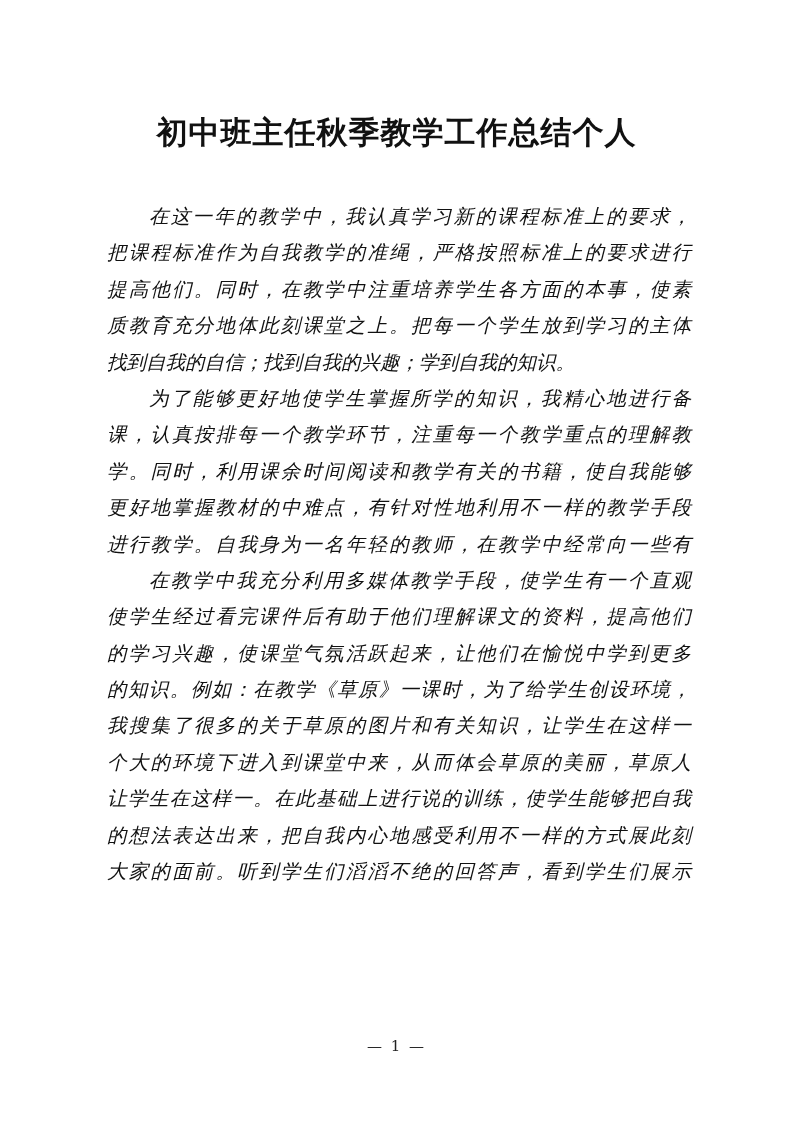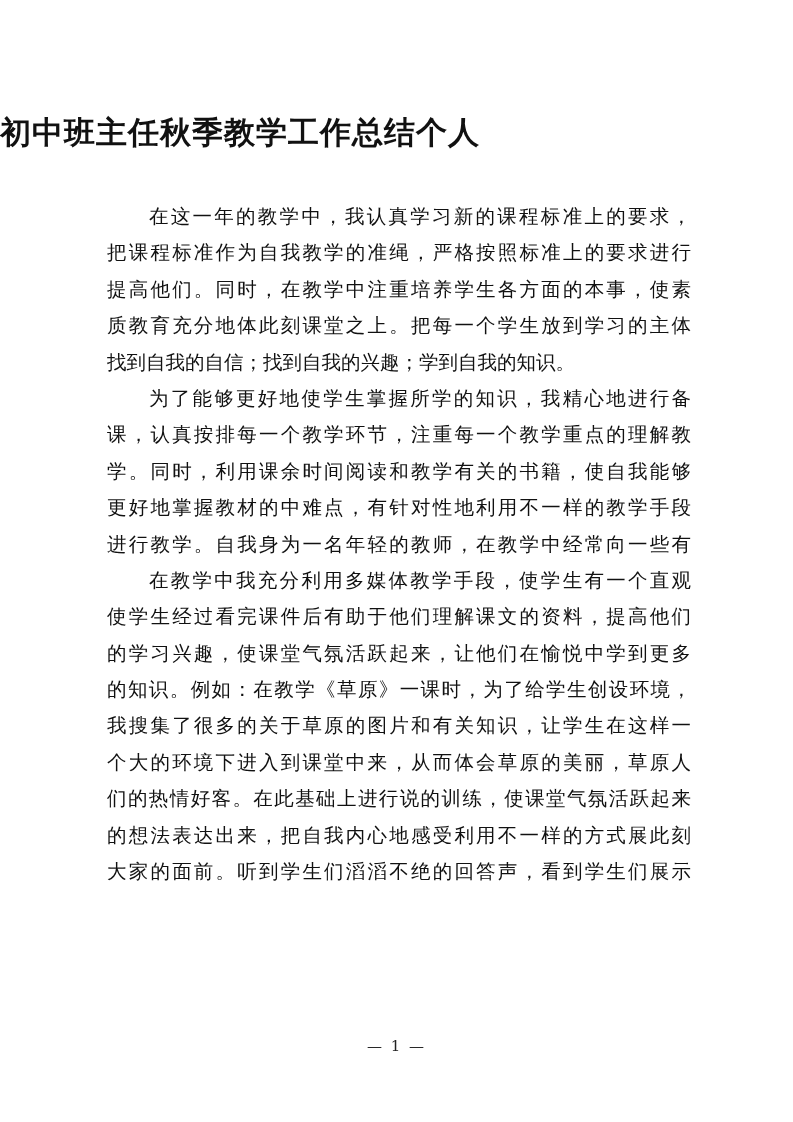--- a/index.html
+++ b/index.html
@@ -1,22 +1,22 @@
 <!DOCTYPE html>
 <html><head>
 <meta charset="utf-8">
 <style>
   html, body { margin: 0; padding: 0; background: #ffffff; }
   body { width: 793px; height: 1122px; position: relative; overflow: hidden;
          font-family: "DejaVu Serif", "Liberation Serif", serif; color: #111; }
   .page { position: absolute; left: 0; top: 0; width: 793px; height: 1122px; background: #fff; }
-  .title { position: absolute; left: 0; top: 112px; width: 793px; text-align: left;
+  .title { position: absolute; left: 0; top: 112px; width: 793px; text-align: center;
            font-family: "DejaVu Sans", "Liberation Sans", sans-serif; font-weight: bold;
            font-size: 31px; letter-spacing: 1px; color: #111; line-height: 40px; }
-  .body { position: absolute; left: 107px; top: 199px; width: 584px; }
+  .body { position: absolute; left: 107px; top: 199px; width: 584px; font-style: italic; }
   .line { display: block; height: 36.4px; line-height: 36.4px; font-size: 19.5px;
           text-align: justify; text-align-last: justify; white-space: nowrap; overflow: visible; }
   .line.last { text-align-last: left; }
   .line.indent { padding-left: 42px; }
   .footer { position: absolute; left: 0; top: 1037px; width: 793px; text-align: center;
             font-size: 15px; color: #222; letter-spacing: 2px; }
 </style>
 </head>
 <body>
 
@@ -38,20 +38,20 @@
       <span class="line">更好地掌握教材的中难点，有针对性地利用不一样的教学手段</span>
       <span class="line">进行教学。自我身为一名年轻的教师，在教学中经常向一些有</span>
     </div>
     <div>
       <span class="line indent">在教学中我充分利用多媒体教学手段，使学生有一个直观</span>
       <span class="line">使学生经过看完课件后有助于他们理解课文的资料，提高他们</span>
       <span class="line">的学习兴趣，使课堂气氛活跃起来，让他们在愉悦中学到更多</span>
       <span class="line">的知识。例如：在教学《草原》一课时，为了给学生创设环境，</span>
       <span class="line">我搜集了很多的关于草原的图片和有关知识，让学生在这样一</span>
       <span class="line">个大的环境下进入到课堂中来，从而体会草原的美丽，草原人</span>
-      <span class="line">们的热情好客。在此基础上进行说的训练，使课堂气氛活跃起来</span>
+      <span class="line">让学生在这样一。在此基础上进行说的训练，使学生能够把自我</span>
       <span class="line">的想法表达出来，把自我内心地感受利用不一样的方式展此刻</span>
       <span class="line">大家的面前。听到学生们滔滔不绝的回答声，看到学生们展示</span>
     </div>
   </div>
 
   <div class="footer">— 1 —</div>
 </div>
 
 </body></html>

